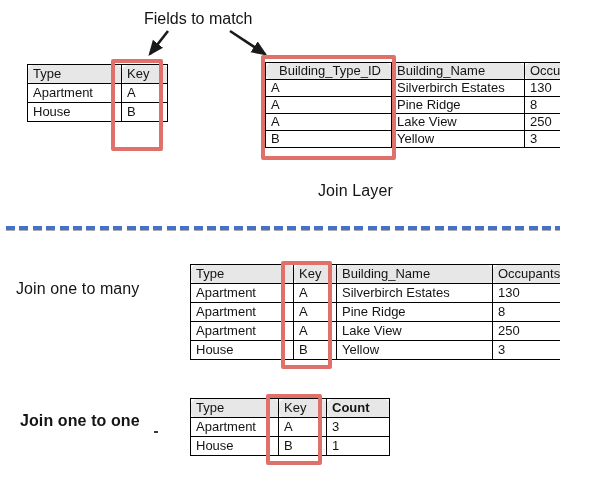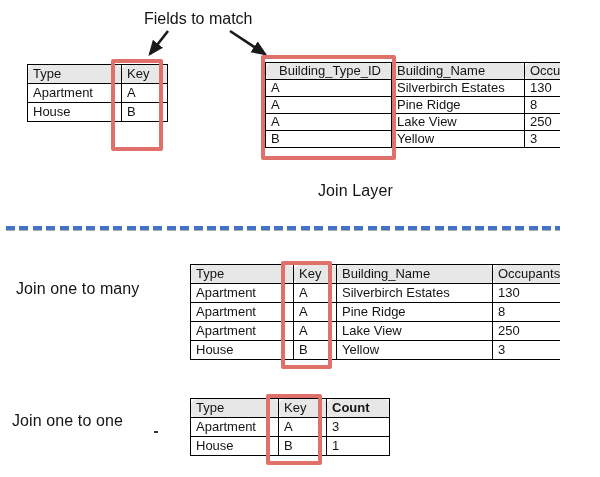--- a/index.html
+++ b/index.html
@@ -160,21 +160,21 @@
         <tr>
           <td>House</td>
           <td>B</td>
           <td>Yellow</td>
           <td>3</td>
         </tr>
       </tbody>
     </table>
   <div class="hl" style="left:281px;top:261px;width:43px;height:100px;"></div>
 
-  <div class="abs lbl" style="left:12px;top:412px;">Join one to one</div>
+  <div class="abs lbl" style="left:20px;top:412px;font-weight:bold;">Join one to one</div>
   <table class="tbl tbl-one abs" style="left:190px;top:398px;">
       <thead>
         <tr>
           <th>Type</th>
           <th>Key</th>
           <th>Count</th>
         </tr>
       </thead>
       <tbody>
         <tr>

